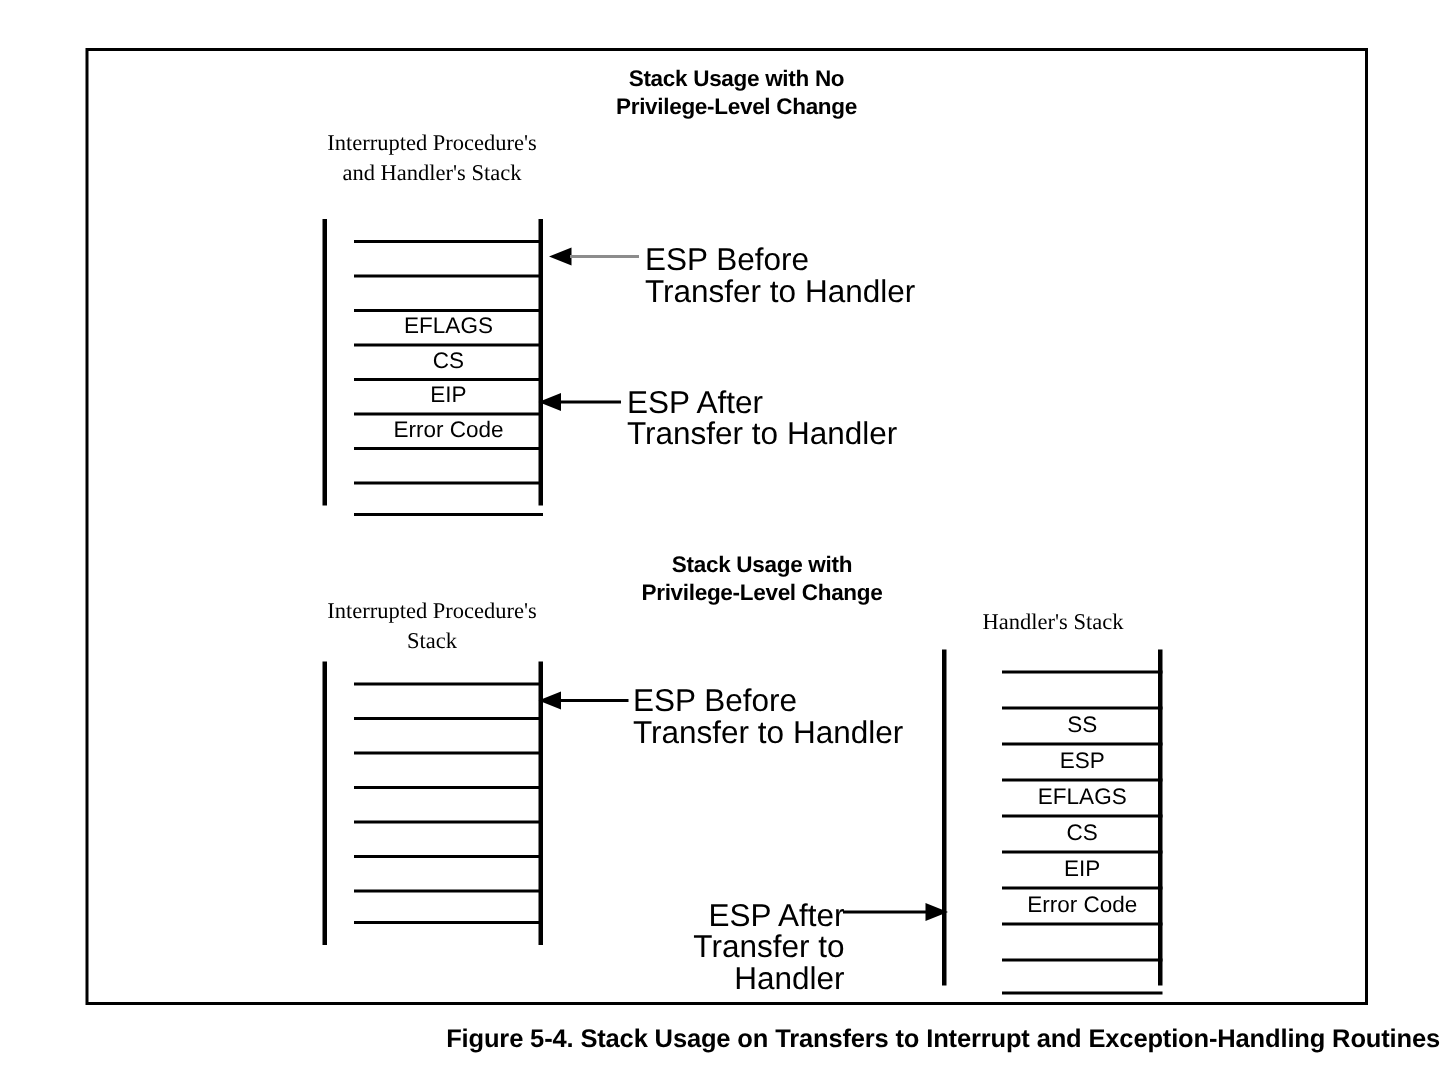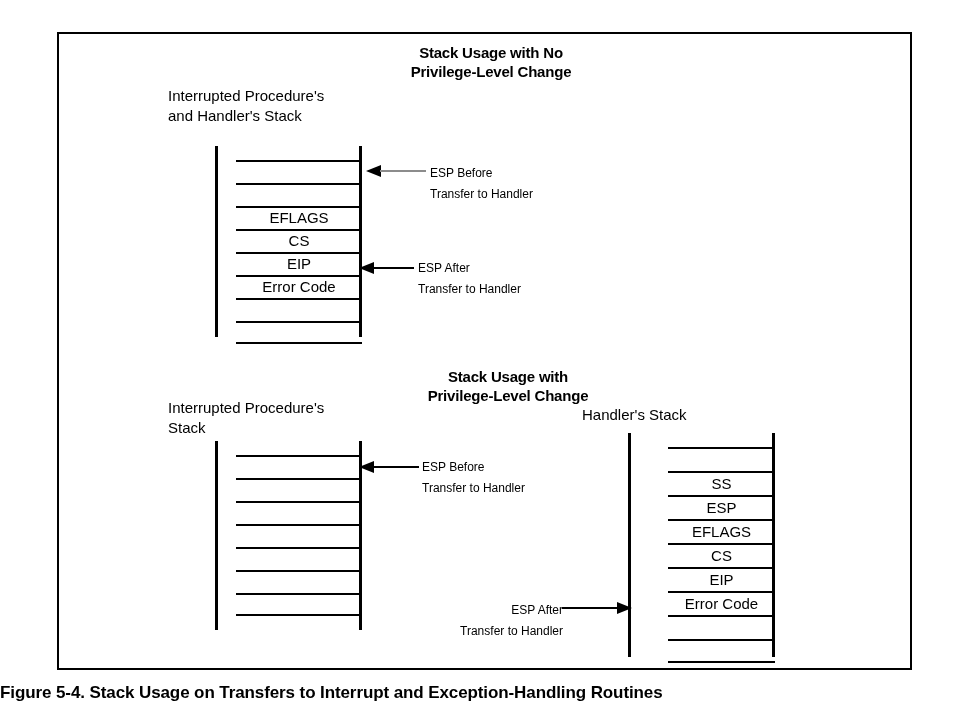--- a/index.html
+++ b/index.html
@@ -33,27 +33,29 @@
     position: absolute;
     text-align: center;
     font-weight: bold;
     font-size: 15px;
     line-height: 19px;
     white-space: pre-line;
     letter-spacing: -0.2px;
   }
   .stack-heading {
     position: absolute;
+    text-align: center;
     font-size: 15px;
     line-height: 20px;
     white-space: pre-line;
+    font-family: Liberation Serif, serif;
   }
   .annotation {
     position: absolute;
-    font-size: 12px;
+    font-size: 21px;
     line-height: 21px;
     white-space: pre-line;
   }
   .annotation.right-align {
     text-align: right;
   }
 
   
   .stack {
     position: absolute;
@@ -115,21 +117,21 @@
   }
   .arrow .head.left  { left: 0;  border-right: 15px solid #000; }
   .arrow .head.right { right: 0; border-left: 15px solid #000; }
 
   
   #figure-caption {
     position: absolute;
     left: 0;
     top: 683px;
     width: 960px;
-    text-align: left;
+    text-align: right;
     font-weight: bold;
     font-size: 17px;
     letter-spacing: -0.1px;
   }
 </style>
 </head>
 <body>
 
 <div id="figure-frame"></div>
 

